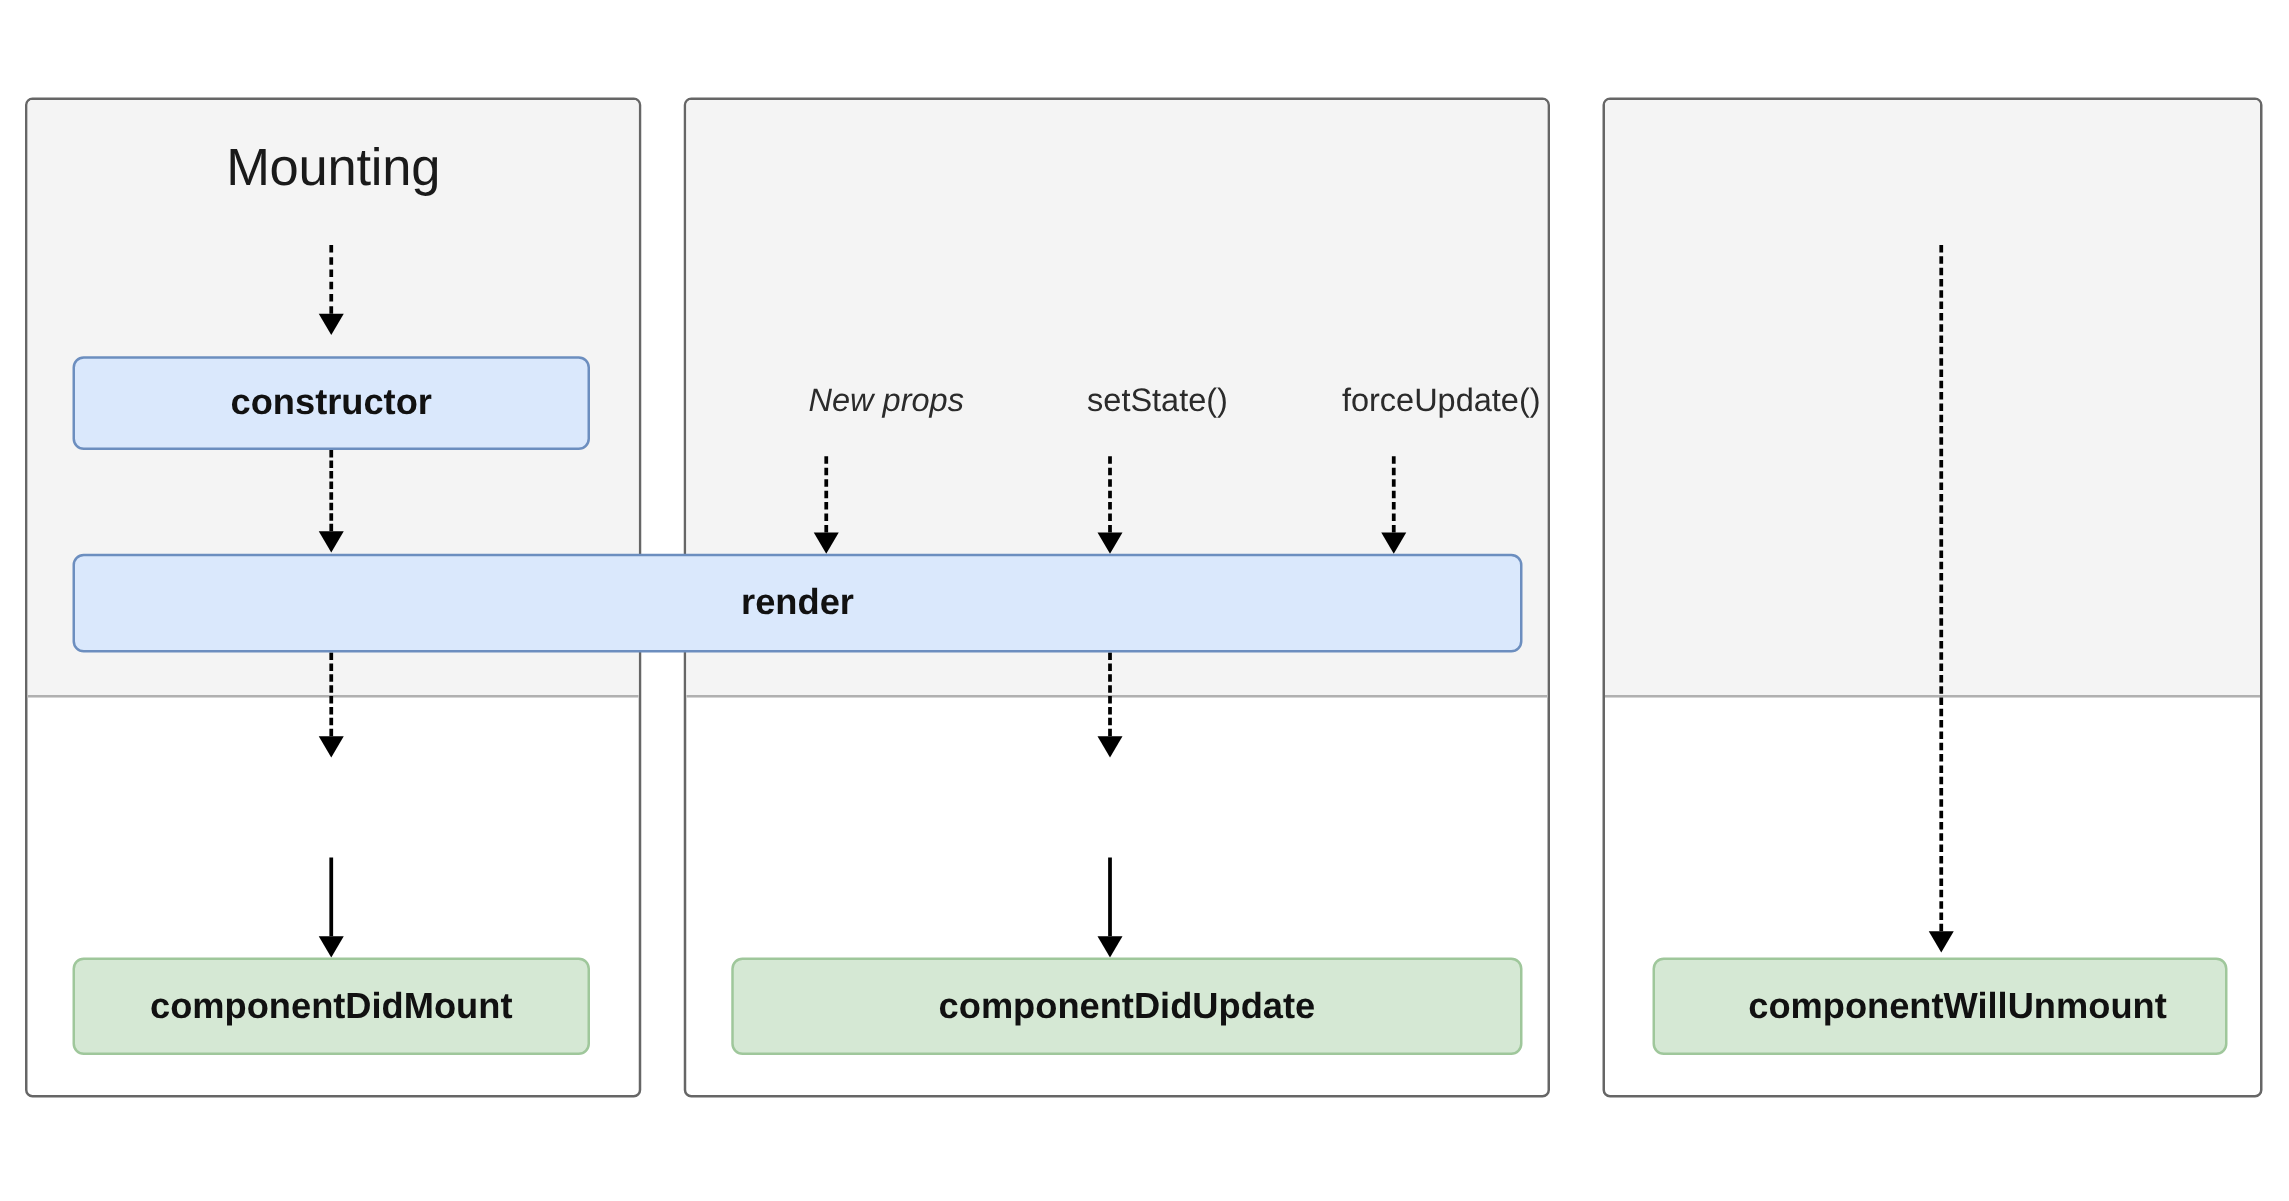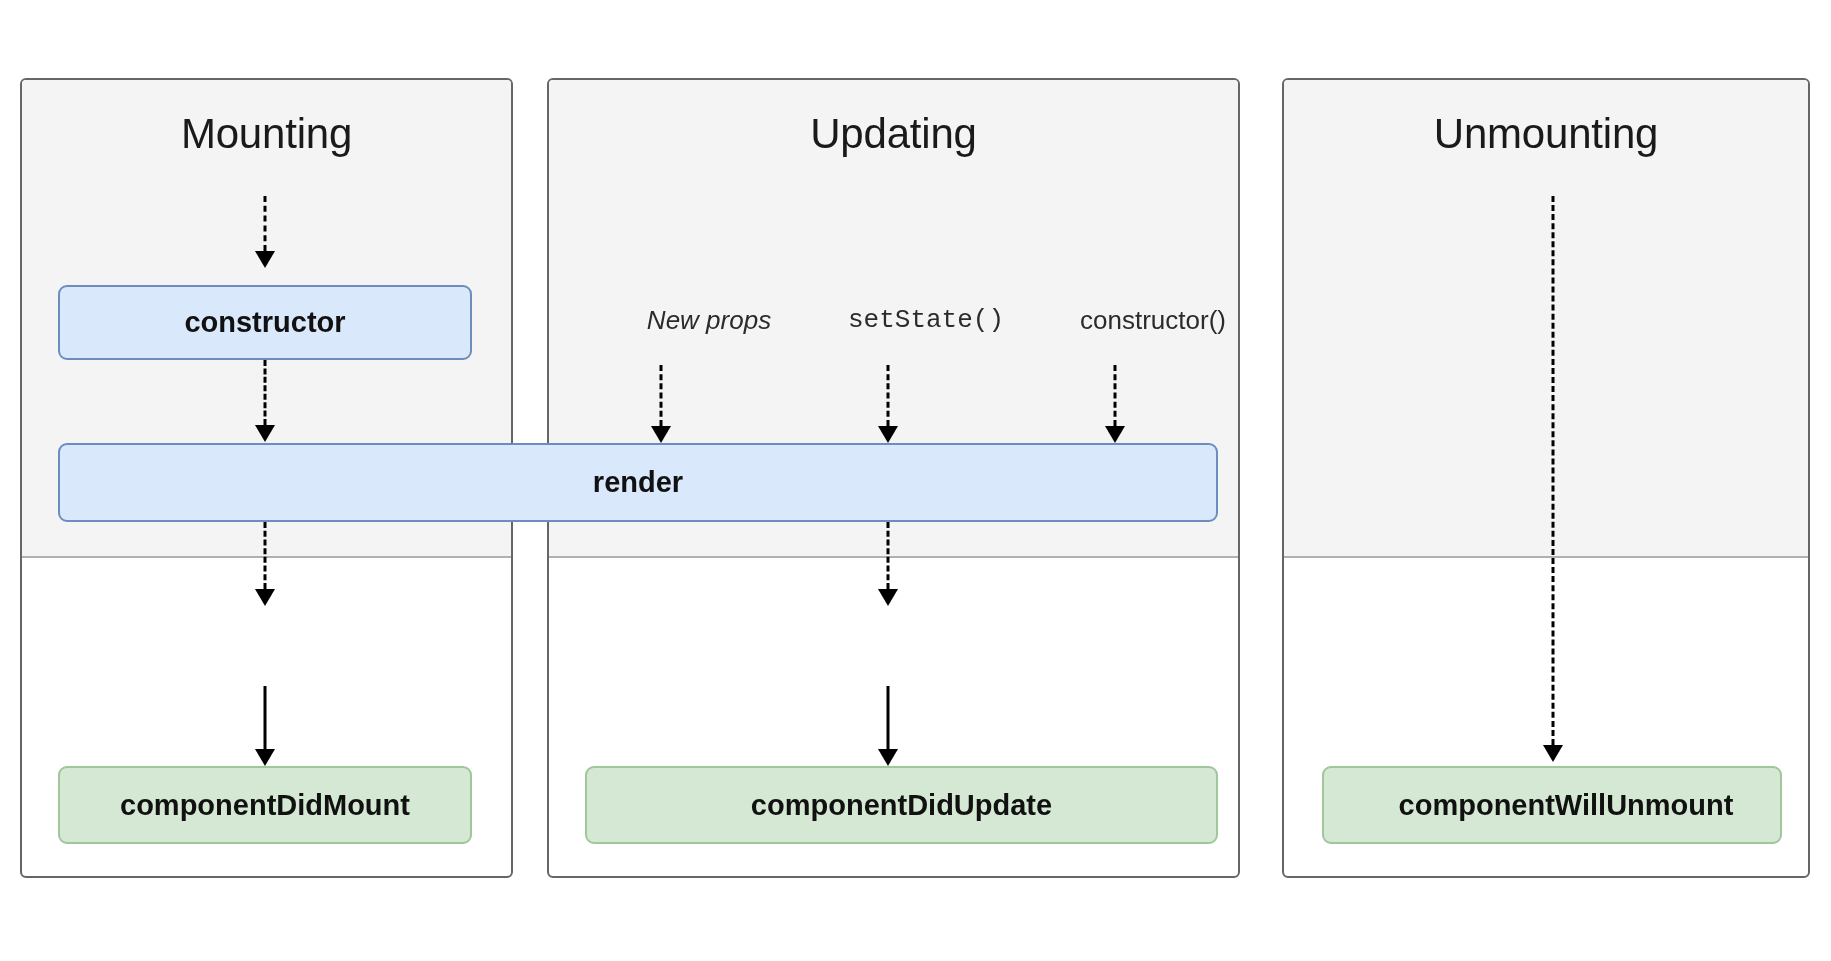--- a/index.html
+++ b/index.html
@@ -109,26 +109,24 @@
 
 <div id="stage">
 
   <div class="panel" id="panel-mounting">
     <div class="panel-render-bg" style="height:478px;"></div>
     <div class="panel-title" style="top:30px;">Mounting</div>
   </div>
 
   <div class="panel" id="panel-updating">
     <div class="panel-render-bg" style="height:478px;"></div>
-    <div class="panel-title" style="top:30px;">Updating</div>
   </div>
 
   <div class="panel" id="panel-unmounting">
     <div class="panel-render-bg" style="height:478px;"></div>
-    <div class="panel-title" style="top:30px;">Unmounting</div>
   </div>
 
   <div class="arrow dashed" style="left:255px; top:196px; width:20px; height:72px;">
     <div class="shaft" style="height:55px;"></div>
       <div class="head"></div>
   </div>
   <div class="arrow dashed" style="left:255px; top:360px; width:20px; height:82px;">
     <div class="shaft" style="height:65px;"></div>
       <div class="head"></div>
   </div>
@@ -161,22 +159,22 @@
     <div class="shaft" style="height:63px;"></div>
       <div class="head"></div>
   </div>
 
   <div class="arrow dashed" style="left:1543px; top:196px; width:20px; height:566px;">
     <div class="shaft" style="height:549px;"></div>
       <div class="head"></div>
   </div>
 
   <div class="trigger italic" style="left:661px; top:305px;">New props</div>
-  <div class="trigger" style="left:878px; top:305px;font-family:Liberation Mono, monospace;">setState()</div>
-  <div class="trigger" style="left:1105px; top:305px;">constructor()</div>
+  <div class="trigger" style="left:878px; top:305px;">setState()</div>
+  <div class="trigger" style="left:1105px; top:305px;">forceUpdate()</div>
 
   <div class="node blue" style="left:58px; top:443px; width:1160px; height:79px;">render</div>
 
   <div class="node blue" style="left:58px; top:285px; width:414px; height:75px;">constructor</div>
 
 
   <div class="node green" style="left:585px; top:766px; width:633px; height:78px;">componentDidUpdate</div>
 
   <div class="node green" style="left:58px; top:766px; width:414px; height:78px;">componentDidMount</div>
 

